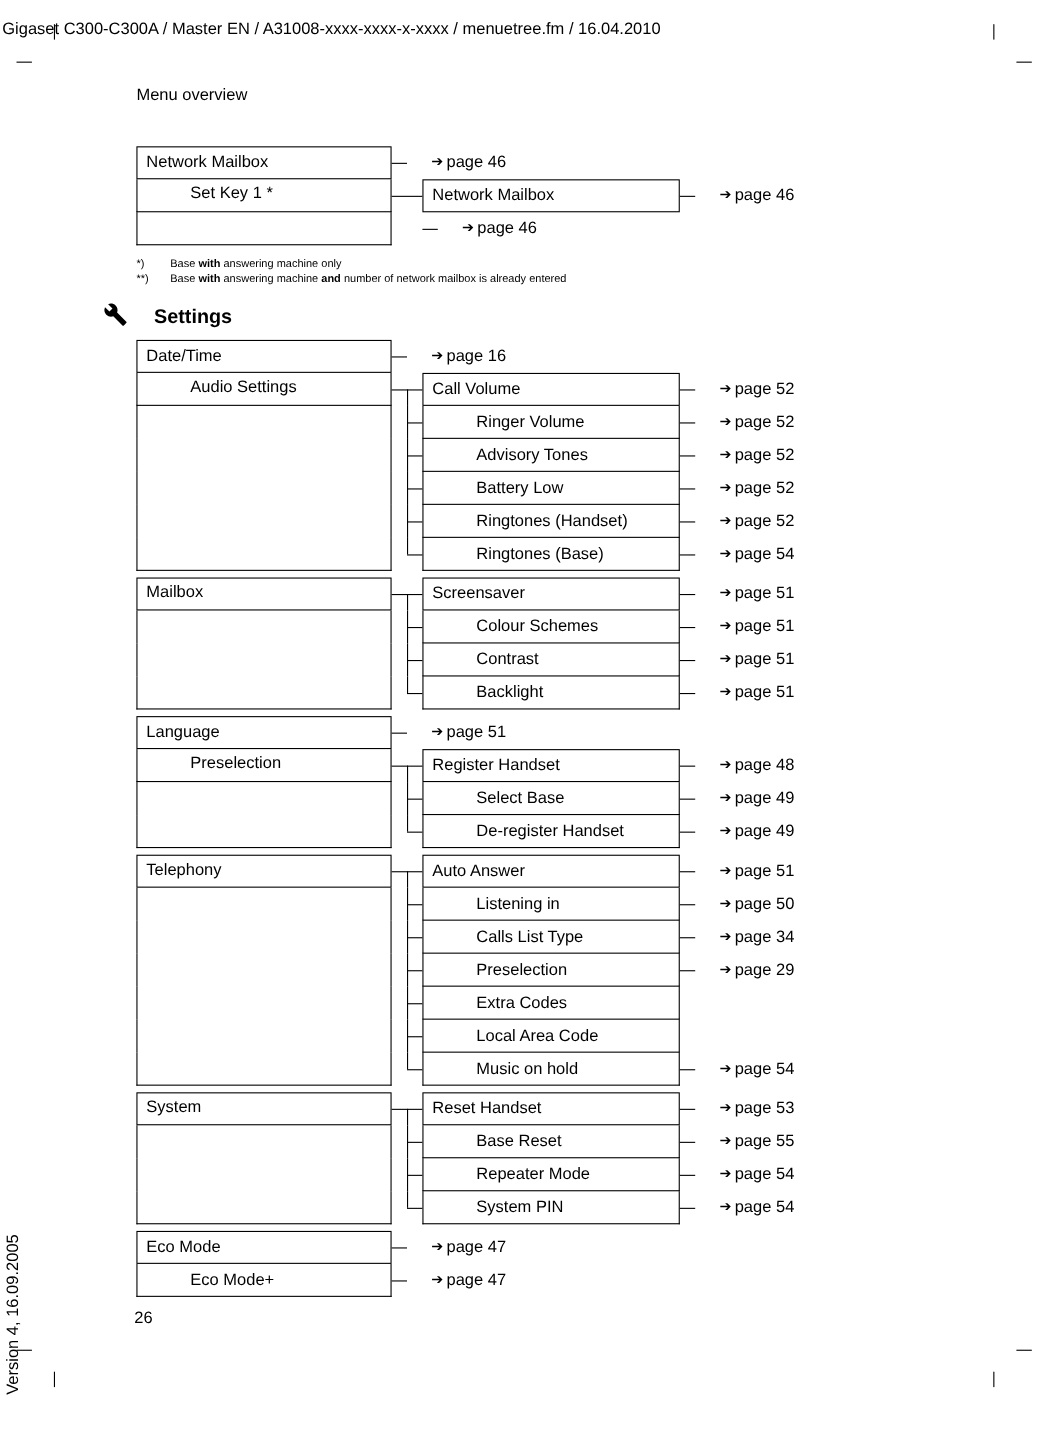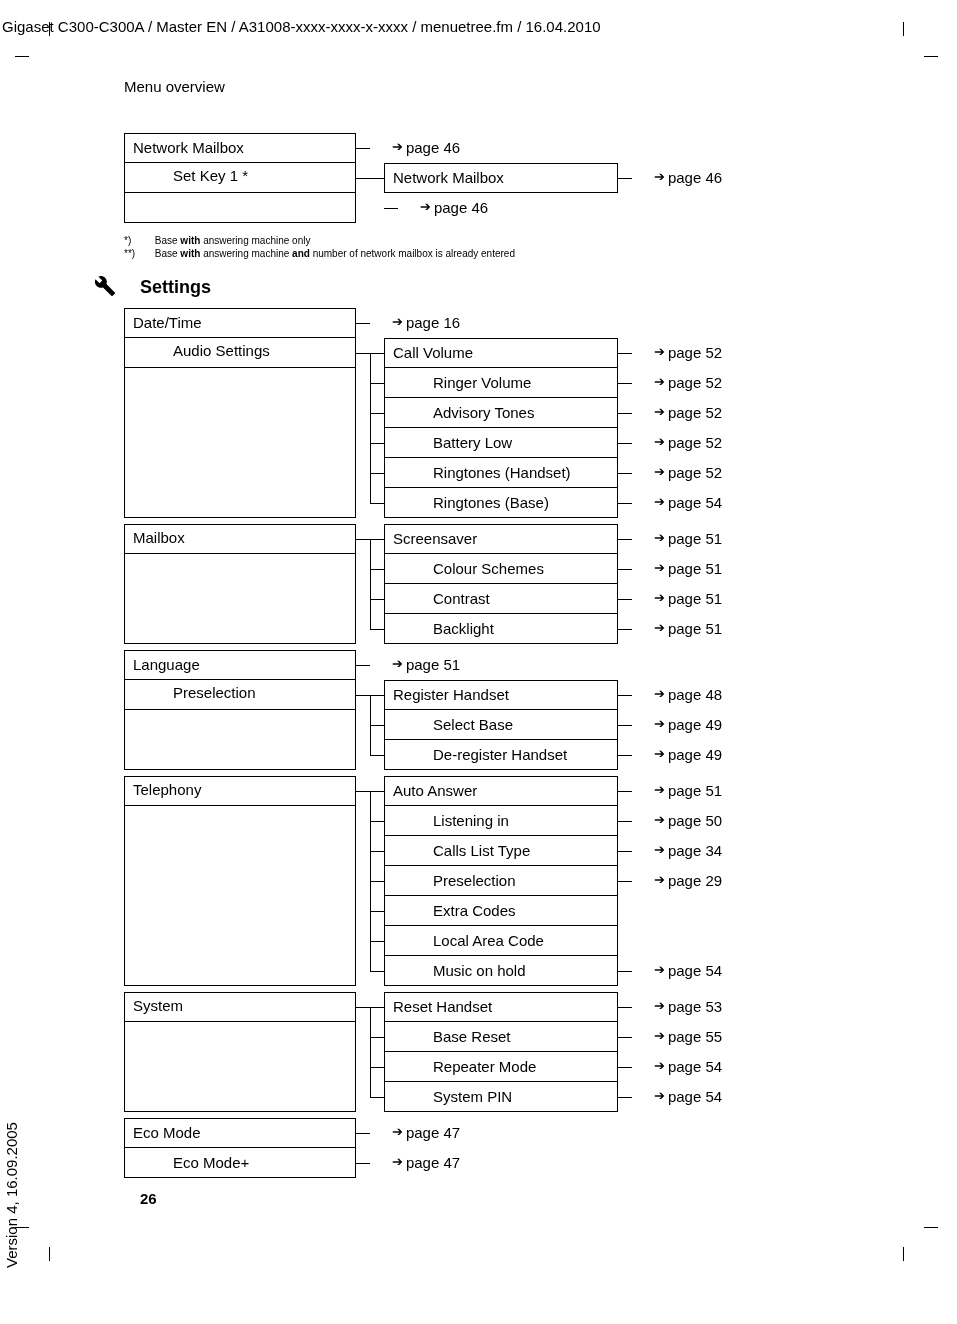--- a/index.html
+++ b/index.html
@@ -34,23 +34,23 @@
     left: 124px; top: 78px;
     width: 760px;
   }
   .running-head {
     font-weight: normal;
     font-size: 15px;
     margin-bottom: 38px;
   }
   .page-num {
     position: absolute;
-    left: 140px;
+    left: 122px;
     top: 1190px;
-    font-weight: bold;
+    font-weight: normal;
     font-size: 15px;
   }
 
   .tree-section { margin-bottom: 12px; }
 
   .row {
     display: flex;
     align-items: stretch;
     min-height: 30px;
   }

